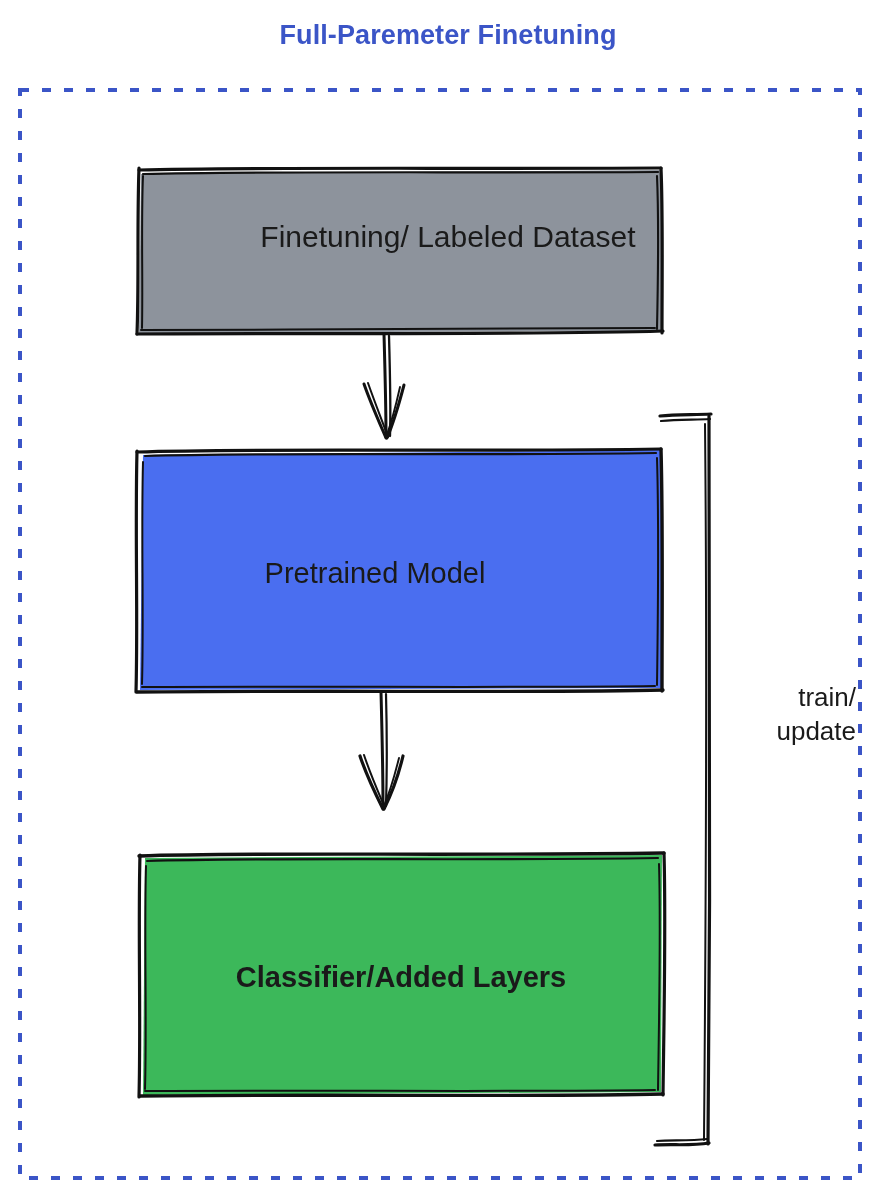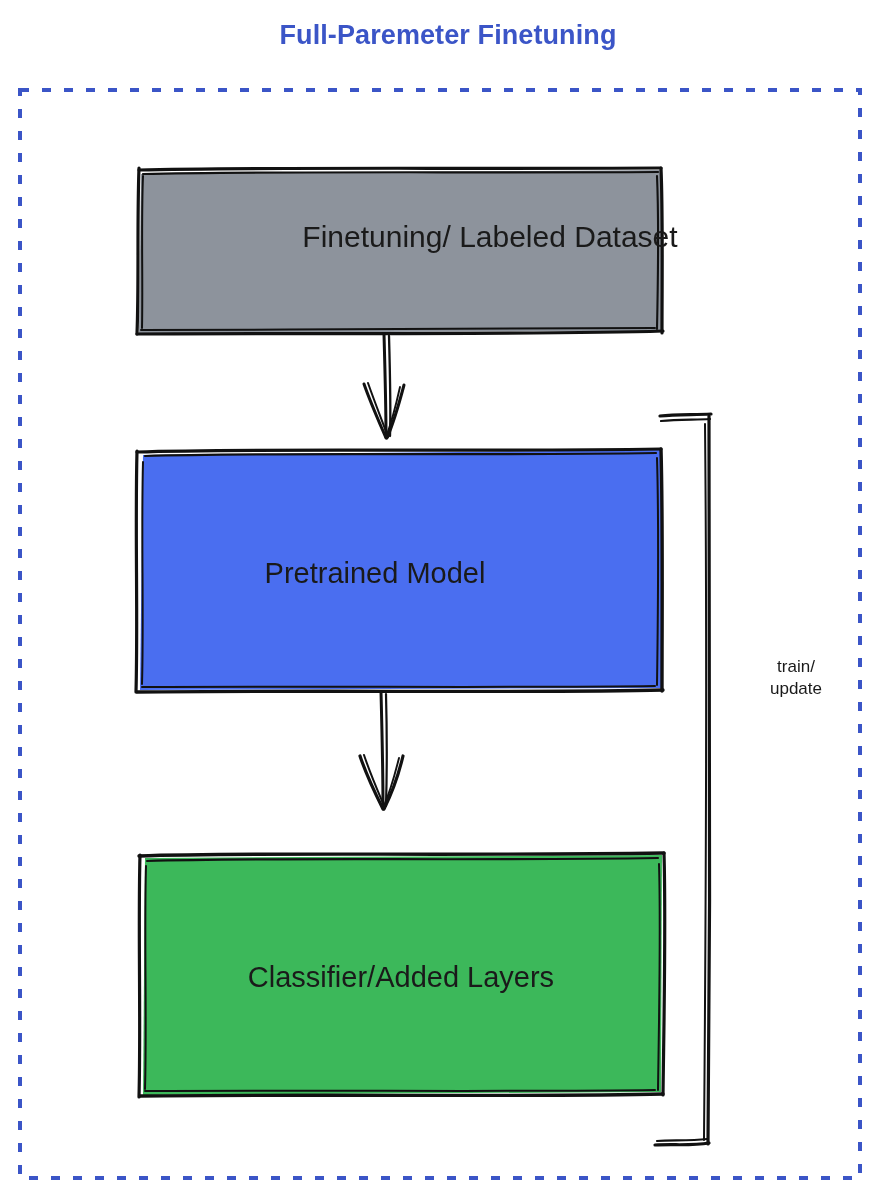--- a/index.html
+++ b/index.html
@@ -48,42 +48,42 @@
     font-weight: 400;
     white-space: nowrap;
     line-height: 1.1;
   }
   #label-dataset {
     left: 137px;
     top: 220px;
     width: 622px;
     text-align: center;
     font-size: 30px;
-    padding-left: 42px;
   }
   #label-pretrained {
     left: 141px;
     top: 558px;
     width: 468px;
     text-align: center;
     font-size: 29px;
   }
   #label-classifier {
     left: 141px;
     top: 962px;
     width: 520px;
     text-align: center;
     font-size: 29px;
+    font-weight: bold;
   }
   #label-trainupdate {
     left: 736px;
-    top: 656px;
+    top: 680px;
     width: 120px;
-    text-align: center;
-    font-size: 17px;
+    text-align: right;
+    font-size: 26px;
     line-height: 1.32;
   }
   #label-trainupdate .lbl-line { display: block; }
 </style>
 </head>
 <body>
 
 <svg id="canvas" viewBox="0 0 880 1200" xmlns="http://www.w3.org/2000/svg">
 
   <rect x="20" y="90" width="840" height="1088" fill="none" stroke="#3b55c7" stroke-width="4" stroke-dasharray="9 13" stroke-linecap="butt"></rect>

